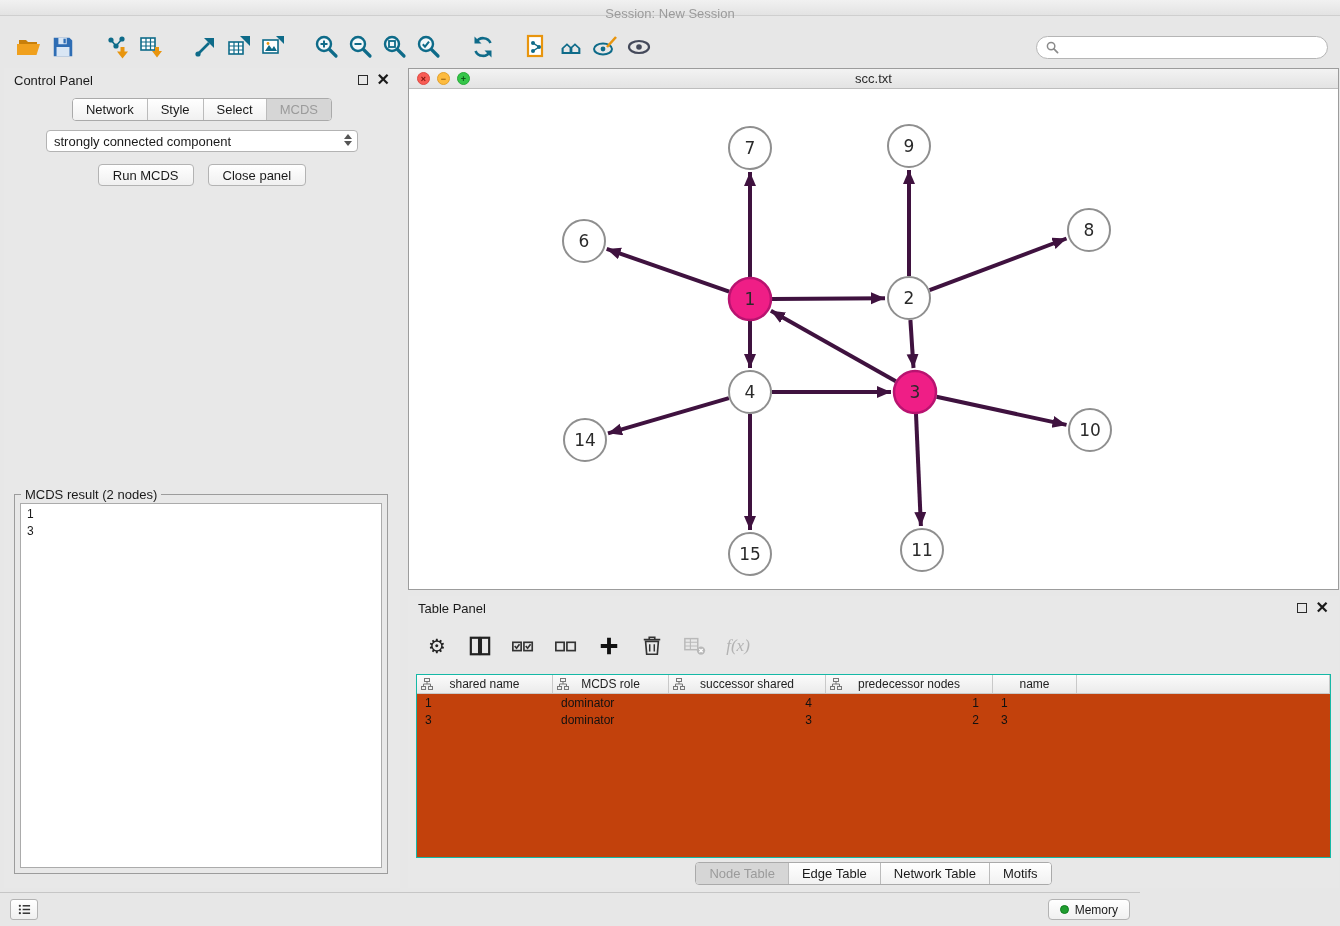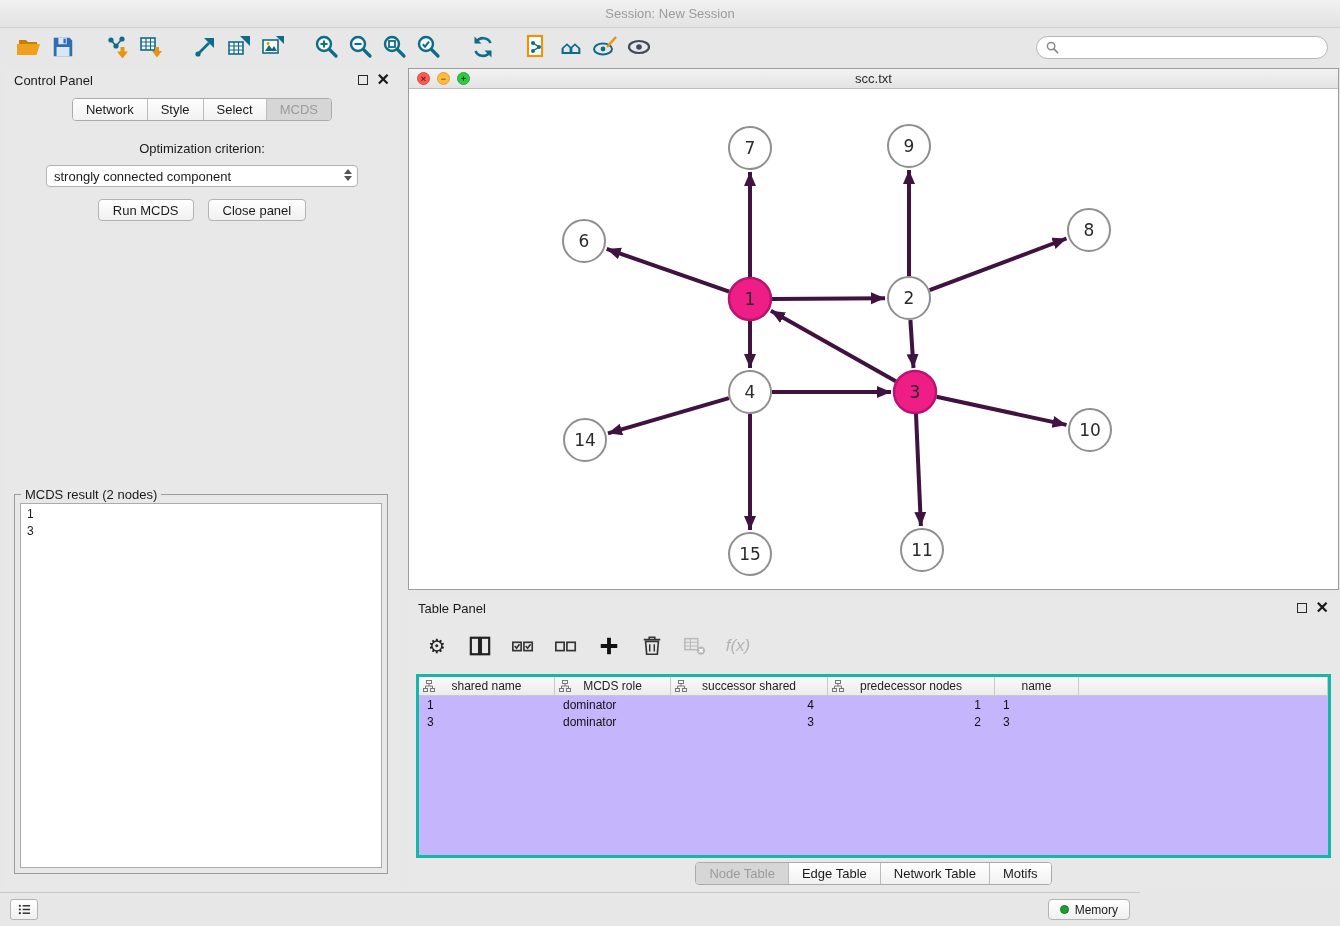--- a/index.html
+++ b/index.html
@@ -1,20 +1,20 @@
 <!DOCTYPE html>
 <html><head>
 <meta charset="utf-8">
 <style>
   *{margin:0;padding:0;box-sizing:border-box}
   html,body{width:1340px;height:926px;overflow:hidden;background:#e7e7e7;
     font-family:"Liberation Sans",sans-serif;color:#1a1a1a}
 
   
-  .titlebar{position:absolute;left:0;top:0;width:1340px;height:28px;
+  .titlebar{position:absolute;left:0;top:0;width:1340px;height:16px;
     background:linear-gradient(#f1f1f1,#e3e3e3);border-bottom:1px solid #cfcfcf;
     text-align:center;line-height:28px;font-size:13px;color:#9b9b9b}
 
   
   .toolbar{position:absolute;left:0;top:28px;width:1340px;height:38px;
     display:flex;align-items:center;padding:0 12px}
   .tbtn{width:34px;height:32px;display:flex;align-items:center;justify-content:center;flex:0 0 auto;cursor:default}
   .tsep{width:20px;flex:0 0 auto}
   .glyph{font-family:"DejaVu Sans",sans-serif;font-weight:bold}
   .home-glyph{color:#0e6b89;font-size:18px;letter-spacing:-5px;padding-right:5px}
@@ -62,22 +62,22 @@
   .light.yellow{background:#fdbb3f;border:1px solid #e2a12c;color:#935d0b}
   .light.green{background:#35c649;border:1px solid #27a938;color:#0c5c18}
   .net-canvas{position:absolute;left:0;top:20px;right:0;bottom:0;background:#fff}
   .net-canvas svg{display:block}
 
   
   .table-panel{position:absolute;left:408px;top:596px;width:931px;height:292px;background:#e8e8e8}
   .tp-toolbar{height:52px;display:flex;align-items:center;gap:17px;padding-left:16px}
   .tp-icon{display:flex;align-items:center;justify-content:center;width:26px;height:26px}
   .gear-glyph{font-family:"DejaVu Sans",sans-serif;font-size:20px;color:#222}
-  .fx{font-family:Liberation Sans, sans-serif;font-style:italic;font-size:17px;color:#b3b3b3}
-  .table-area{position:absolute;left:8px;right:8px;top:78px;bottom:30px;background:#c4b5fd;border:3px solid #14b8a6;overflow:hidden}
+  .fx{font-family:Liberation Serif, serif;font-style:italic;font-size:17px;color:#b3b3b3}
+  .table-area{position:absolute;left:8px;right:8px;top:78px;bottom:30px;background:#c2410c;border:1px solid #14b8a6;overflow:hidden}
   .tgrid{display:grid;grid-template-columns:136px 116px 157px 167px 84px 1fr}
   .th{height:19px;background:linear-gradient(#fbfbfb,#ebebeb);border-right:1px solid #c9c9c9;border-bottom:1px solid #c9c9c9;
     position:relative;display:flex;align-items:center;justify-content:center;font-size:12px;color:#222}
   .th .tree{position:absolute;left:4px;top:3px}
   .td{height:17px;font-size:12px;display:flex;align-items:center;color:#111}
   .td.l{justify-content:flex-start;padding-left:8px}
   .td.r{justify-content:flex-end;padding-right:14px}
   .bottom-tabs{position:absolute;left:0;right:0;bottom:3px;display:flex;justify-content:center}
 
   
@@ -232,21 +232,20 @@
     <span class="close-icon">✕</span>
   </div>
   <div class="cp-tabs-row">
     <span class="seg-tabs">
       <span class="seg">Network</span>
       <span class="seg">Style</span>
       <span class="seg">Select</span>
       <span class="seg active">MCDS</span>
     </span>
   </div>
-  <div class="opt-label">Optimization criterion:</div>
   <div class="dropdown">
     <span>strongly connected component</span>
     <span class="stepper">
         <i class="up"></i>
         <i class="down"></i>
       </span>
   </div>
   <div class="btn-row">
     <div class="mac-btn">
       <span>Run MCDS</span>

